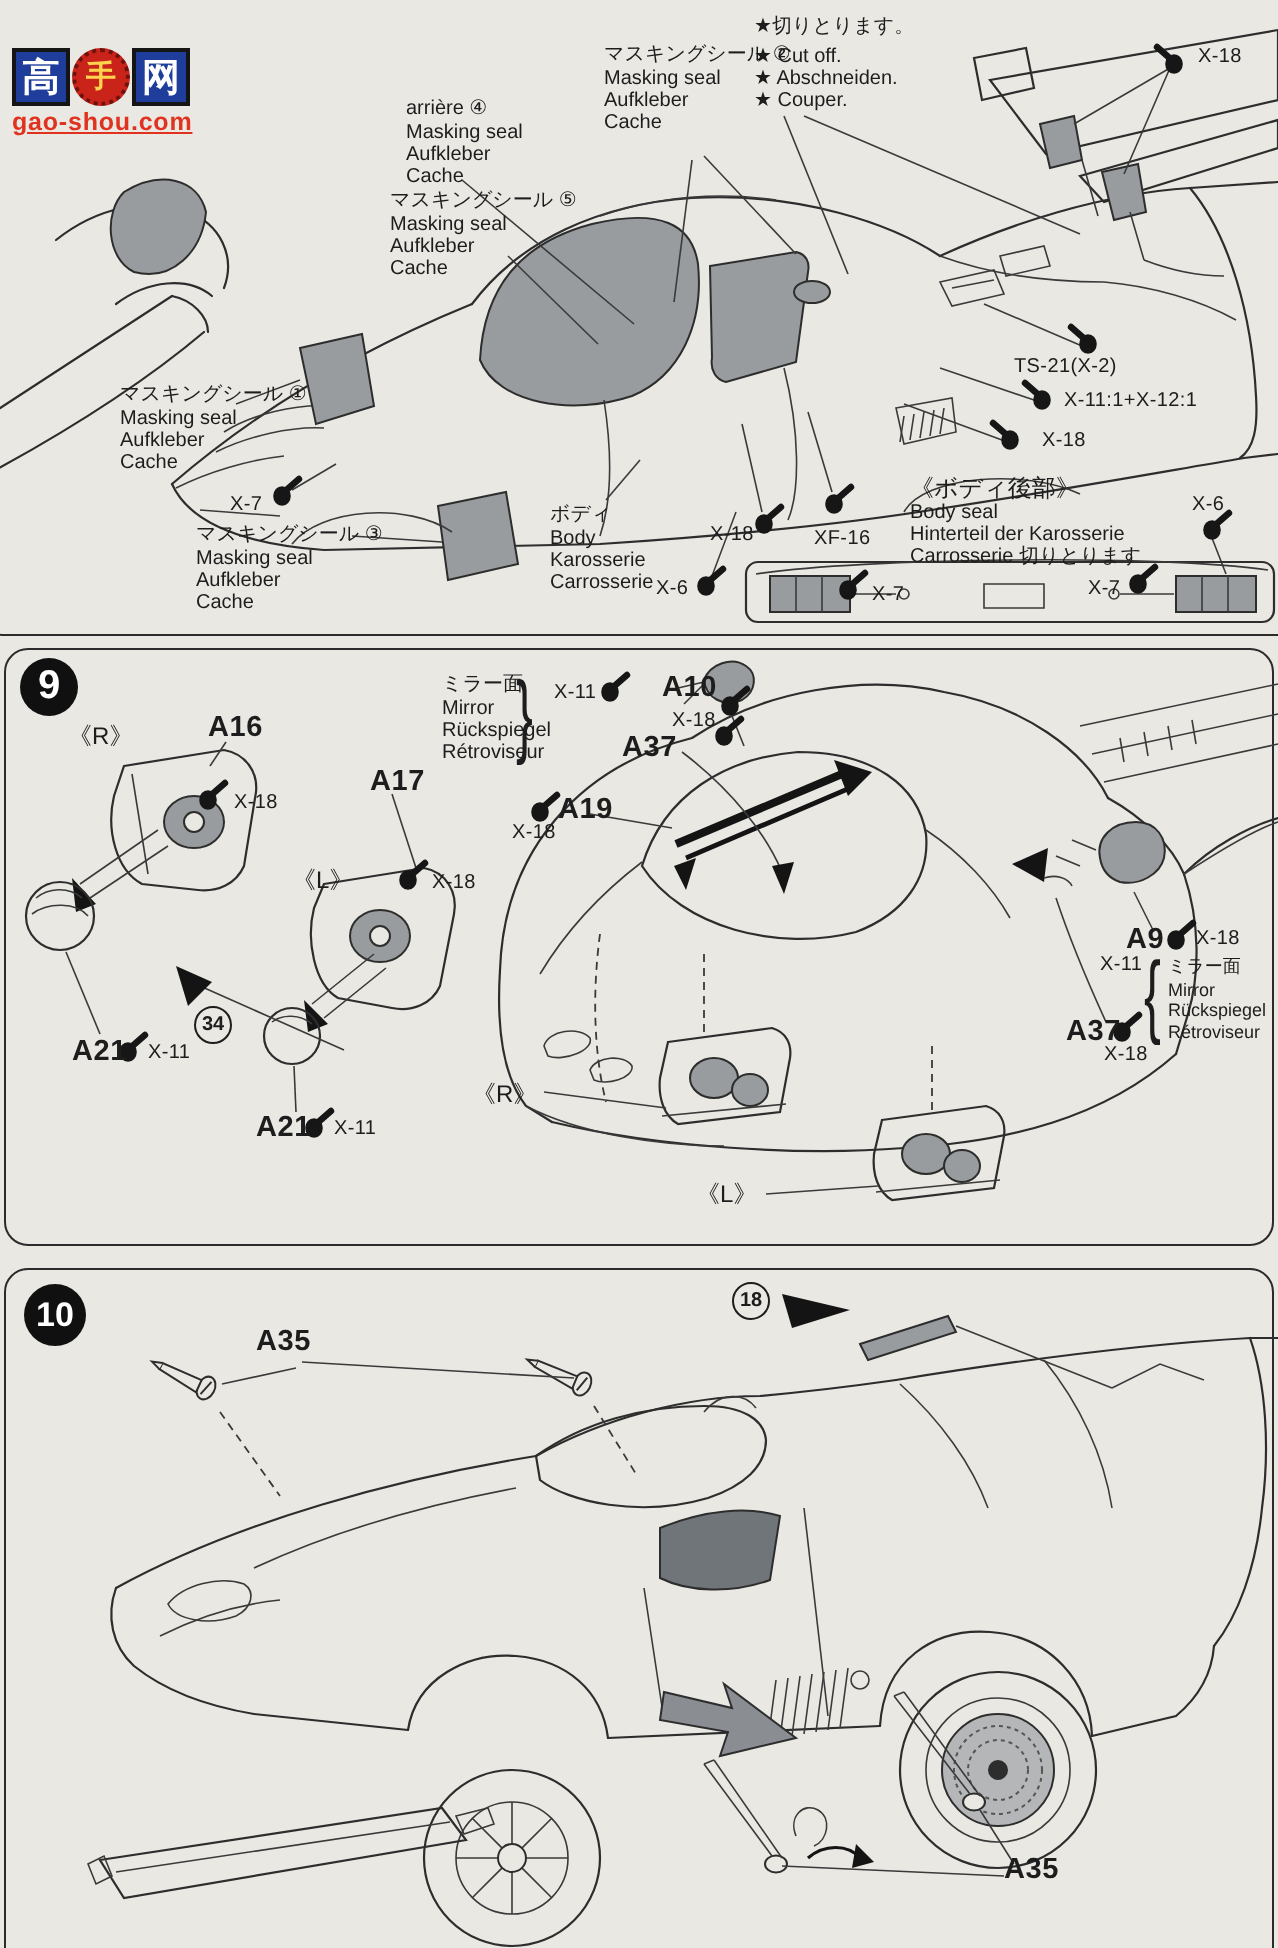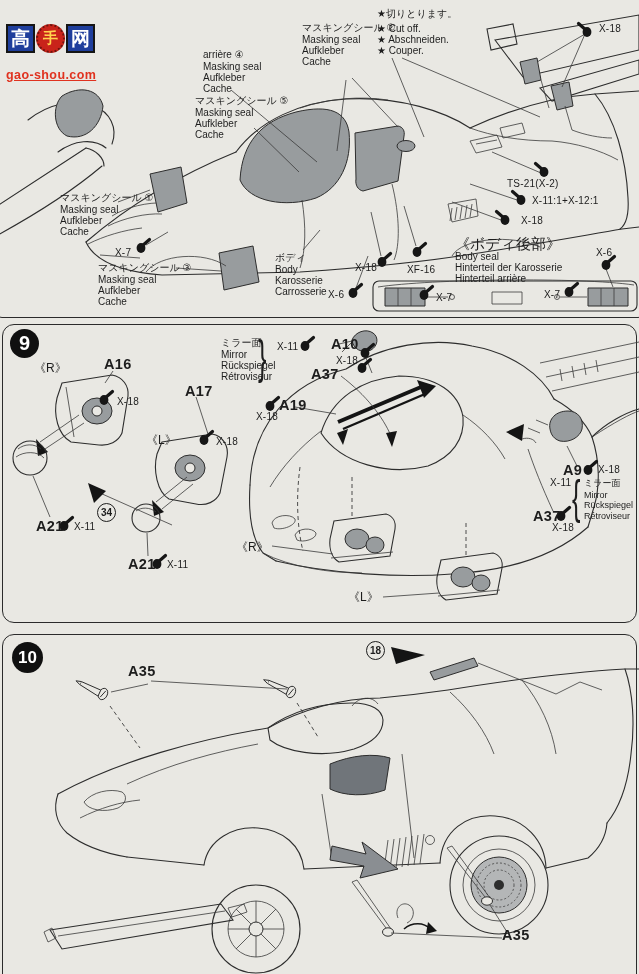--- a/index.html
+++ b/index.html
@@ -12,42 +12,42 @@
   svg{position:absolute;left:0;overflow:visible}
   svg *{vector-effect:non-scaling-stroke}
   .ln{stroke:#2d2d2d;stroke-width:1.1;fill:none;stroke-linecap:round}
   .thin{stroke:#3a3a3a;stroke-width:.8;fill:none}
   .gray{fill:#989c9e;stroke:#2d2d2d;stroke-width:1}
   .dash{stroke:#3a3a3a;stroke-width:.9;fill:none;stroke-dasharray:4 3}
   .blk{fill:#141414;stroke:none}
   .lbl{position:absolute;font-size:10px;line-height:11px;white-space:nowrap}
   .lbl div{white-space:nowrap}
   .lbl .jp{margin-bottom:1px}
-  .f11{font-size:15px;line-height:12px}
+  .f11{font-size:12px;line-height:12px}
   .small{font-size:9px;line-height:10.5px}
   .part{position:absolute;font-size:14.5px;font-weight:600;letter-spacing:.3px}
   .paint{position:absolute;font-size:10px;letter-spacing:.2px}
   .angle{position:absolute;font-size:12px;font-weight:500}
   .cnum{position:absolute;width:17px;height:17px;border:1.4px solid #1d1d1d;border-radius:50%;
         font-size:10px;font-weight:600;display:flex;align-items:center;justify-content:center;background:#e9e8e3}
   .badge{position:absolute;background:#101010;color:#fff;border-radius:50%;
          display:flex;align-items:center;justify-content:center;font-weight:bold}
   #badge9{left:10px;top:329px;width:29px;height:29px;font-size:20px}
   #badge10{left:12px;top:642px;width:31px;height:31px;font-size:17px}
   .brace{position:absolute;font-size:46px;font-weight:100;line-height:46px;
          transform:scaleX(.55);transform-origin:left top}
   
   .wm{position:absolute;left:6px;top:24px;width:110px}
   .wm-row{display:flex;align-items:center}
   .wm-box{background:#1f3e9c;color:#fff;font-weight:bold;font-size:19px;width:25px;height:25px;
           display:flex;align-items:center;justify-content:center;border:2px solid #151515}
   .wm-gear{width:29px;height:29px;background:#c9231a;border-radius:50%;color:#ffd34d;margin:0 1px;
            display:flex;align-items:center;justify-content:center;font-size:15px;font-weight:bold;
            border:2px dotted #6f120c;box-sizing:border-box}
-  .wm-site{color:#e0321f;font-size:12.5px;font-weight:bold;text-decoration:underline;margin-top:15px;letter-spacing:.4px}
+  .wm-site{color:#e0321f;font-size:12.5px;font-weight:bold;text-decoration:underline;margin-top:1px;letter-spacing:.4px}
 </style>
 </head>
 <body>
 
 <div class="panel" style="left:-10px;top:-20px;width:658px;height:336px"></div>
 <div class="panel" style="left:2px;top:324px;width:633px;height:297px"></div>
 <div class="panel" style="left:2px;top:634px;width:633px;height:360px"></div>
 
 <svg width="639" height="322" viewBox="0 0 639 322" style="top:0">
   <defs>
@@ -397,21 +397,21 @@
   <div class="jp">ボディ</div>
   <div>Body</div>
   <div>Karosserie</div>
   <div>Carrosserie</div>
 </div>
 
 <div class="lbl" style="left:455px;top:238px">
   <div class="jp f11">《ボディ後部》</div>
   <div>Body seal</div>
   <div>Hinterteil der Karosserie</div>
-  <div>Hinterteil arrière</div>
+  <div>Carrosserie 切りとります</div>
 </div>
 
 <div class="badge" id="badge9">9</div>
 <span class="angle" style="left:34px;top:360px">《R》</span>
 <span class="part" style="left:104px;top:356px">A16</span>
 <span class="paint" style="left:117px;top:396px">X-18</span>
 <span class="part" style="left:185px;top:383px">A17</span>
 <span class="paint" style="left:216px;top:436px">X-18</span>
 <span class="angle" style="left:146px;top:432px">《L》</span>
 <span class="cnum" style="left:97px;top:503px">34</span>

